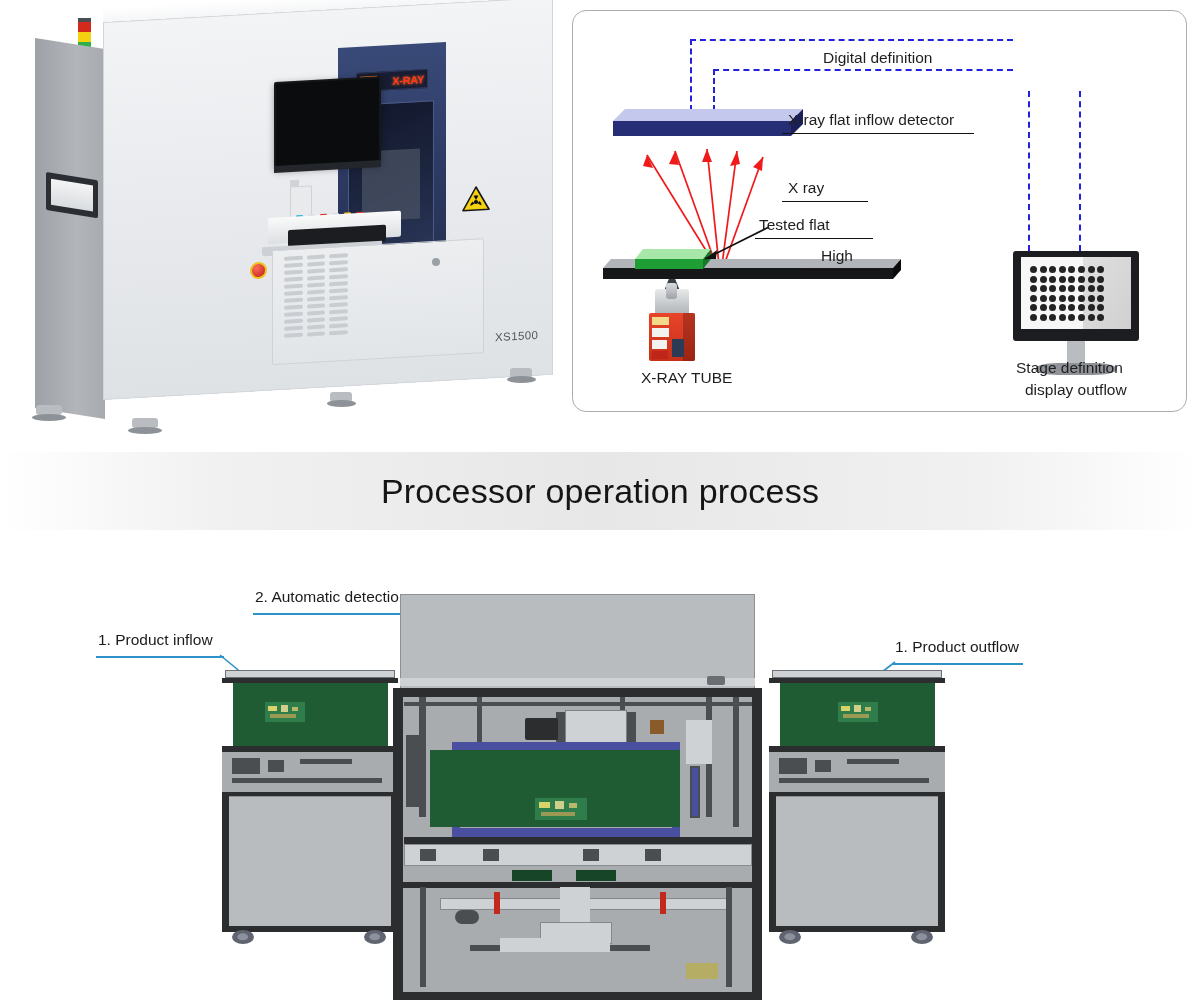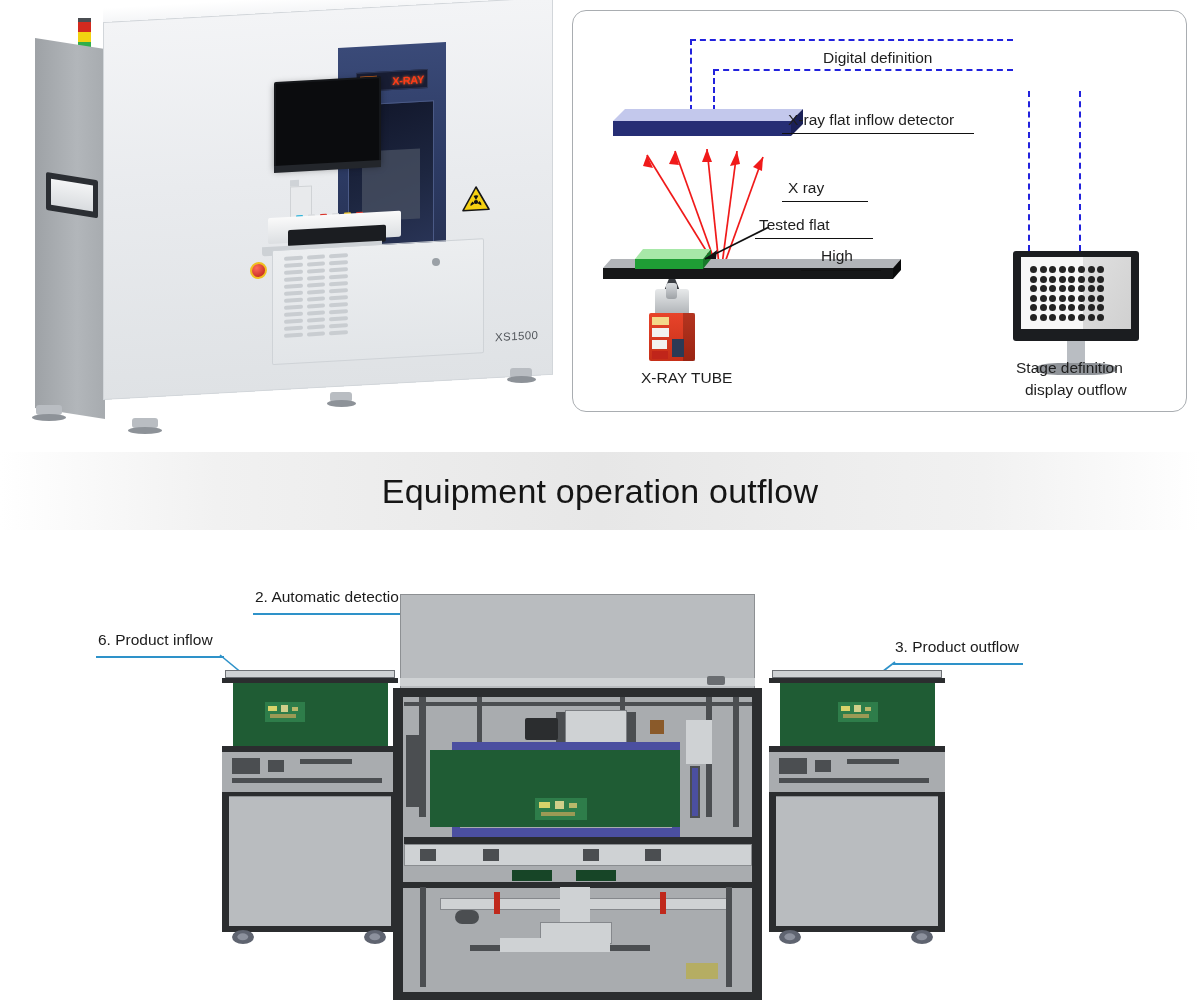--- a/index.html
+++ b/index.html
@@ -389,40 +389,40 @@
         <i></i>
     </div>
   </div>
   <div class="mon2-stand abs" style="left:494px;top:330px;width:18px;height:26px;"></div>
   <div class="mon2-base abs" style="left:462px;top:352px;width:82px;height:12px;"></div>
   <div class="pd-label" style="left:443px;top:348px;">Stage definition</div>
   <div class="pd-label" style="left:452px;top:370px;">display outflow</div>
 </div>
 
 <div class="abs" id="title-band">
-  <h1>Equipment operation outflow</h1>
+  <h1>Processor operation process</h1>
 </div>
 
 <div class="abs" id="process-area">
 
-  <div class="cal-lbl" style="left:98px;top:101px;">6. Product inflow</div>
+  <div class="cal-lbl" style="left:98px;top:101px;">1. Product inflow</div>
   <div class="cal-line" style="left:96px;top:126px;width:128px;"></div>
   <svg class="cal-diag" style="left:220px;top:124px;" width="70" height="50" viewBox="0 0 70 50">
     <line x1="0" y1="1" x2="52" y2="44" stroke="#2e92c9" stroke-width="1.6"></line>
   </svg>
   <div class="cal-dot" style="left:268px;top:163px;"></div>
 
   <div class="cal-lbl" style="left:255px;top:58px;">2. Automatic detection</div>
   <div class="cal-line" style="left:253px;top:83px;width:208px;"></div>
   <svg class="cal-diag" style="left:458px;top:81px;" width="100" height="90" viewBox="0 0 100 90">
     <line x1="0" y1="1" x2="86" y2="84" stroke="#2e92c9" stroke-width="1.6"></line>
   </svg>
   <div class="cal-dot" style="left:540px;top:161px;"></div>
 
-  <div class="cal-lbl" style="left:895px;top:108px;">3. Product outflow</div>
+  <div class="cal-lbl" style="left:895px;top:108px;">1. Product outflow</div>
   <div class="cal-line" style="left:893px;top:133px;width:130px;"></div>
   <svg class="cal-diag" style="left:848px;top:131px;" width="50" height="40" viewBox="0 0 50 40">
     <line x1="47" y1="1" x2="4" y2="34" stroke="#2e92c9" stroke-width="1.6"></line>
   </svg>
   <div class="cal-dot" style="left:848px;top:161px;"></div>
 
   <div class="gray3" style="left:225px;top:140px;width:170px;height:8px;border:1px solid #6e7175;box-sizing:border-box;"></div>
   <div class="dk" style="left:222px;top:148px;width:176px;height:5px;"></div>
   <div class="pcb" style="left:233px;top:153px;width:155px;height:63px;"></div>
   <div class="chip" style="left:265px;top:172px;width:40px;height:20px;">

